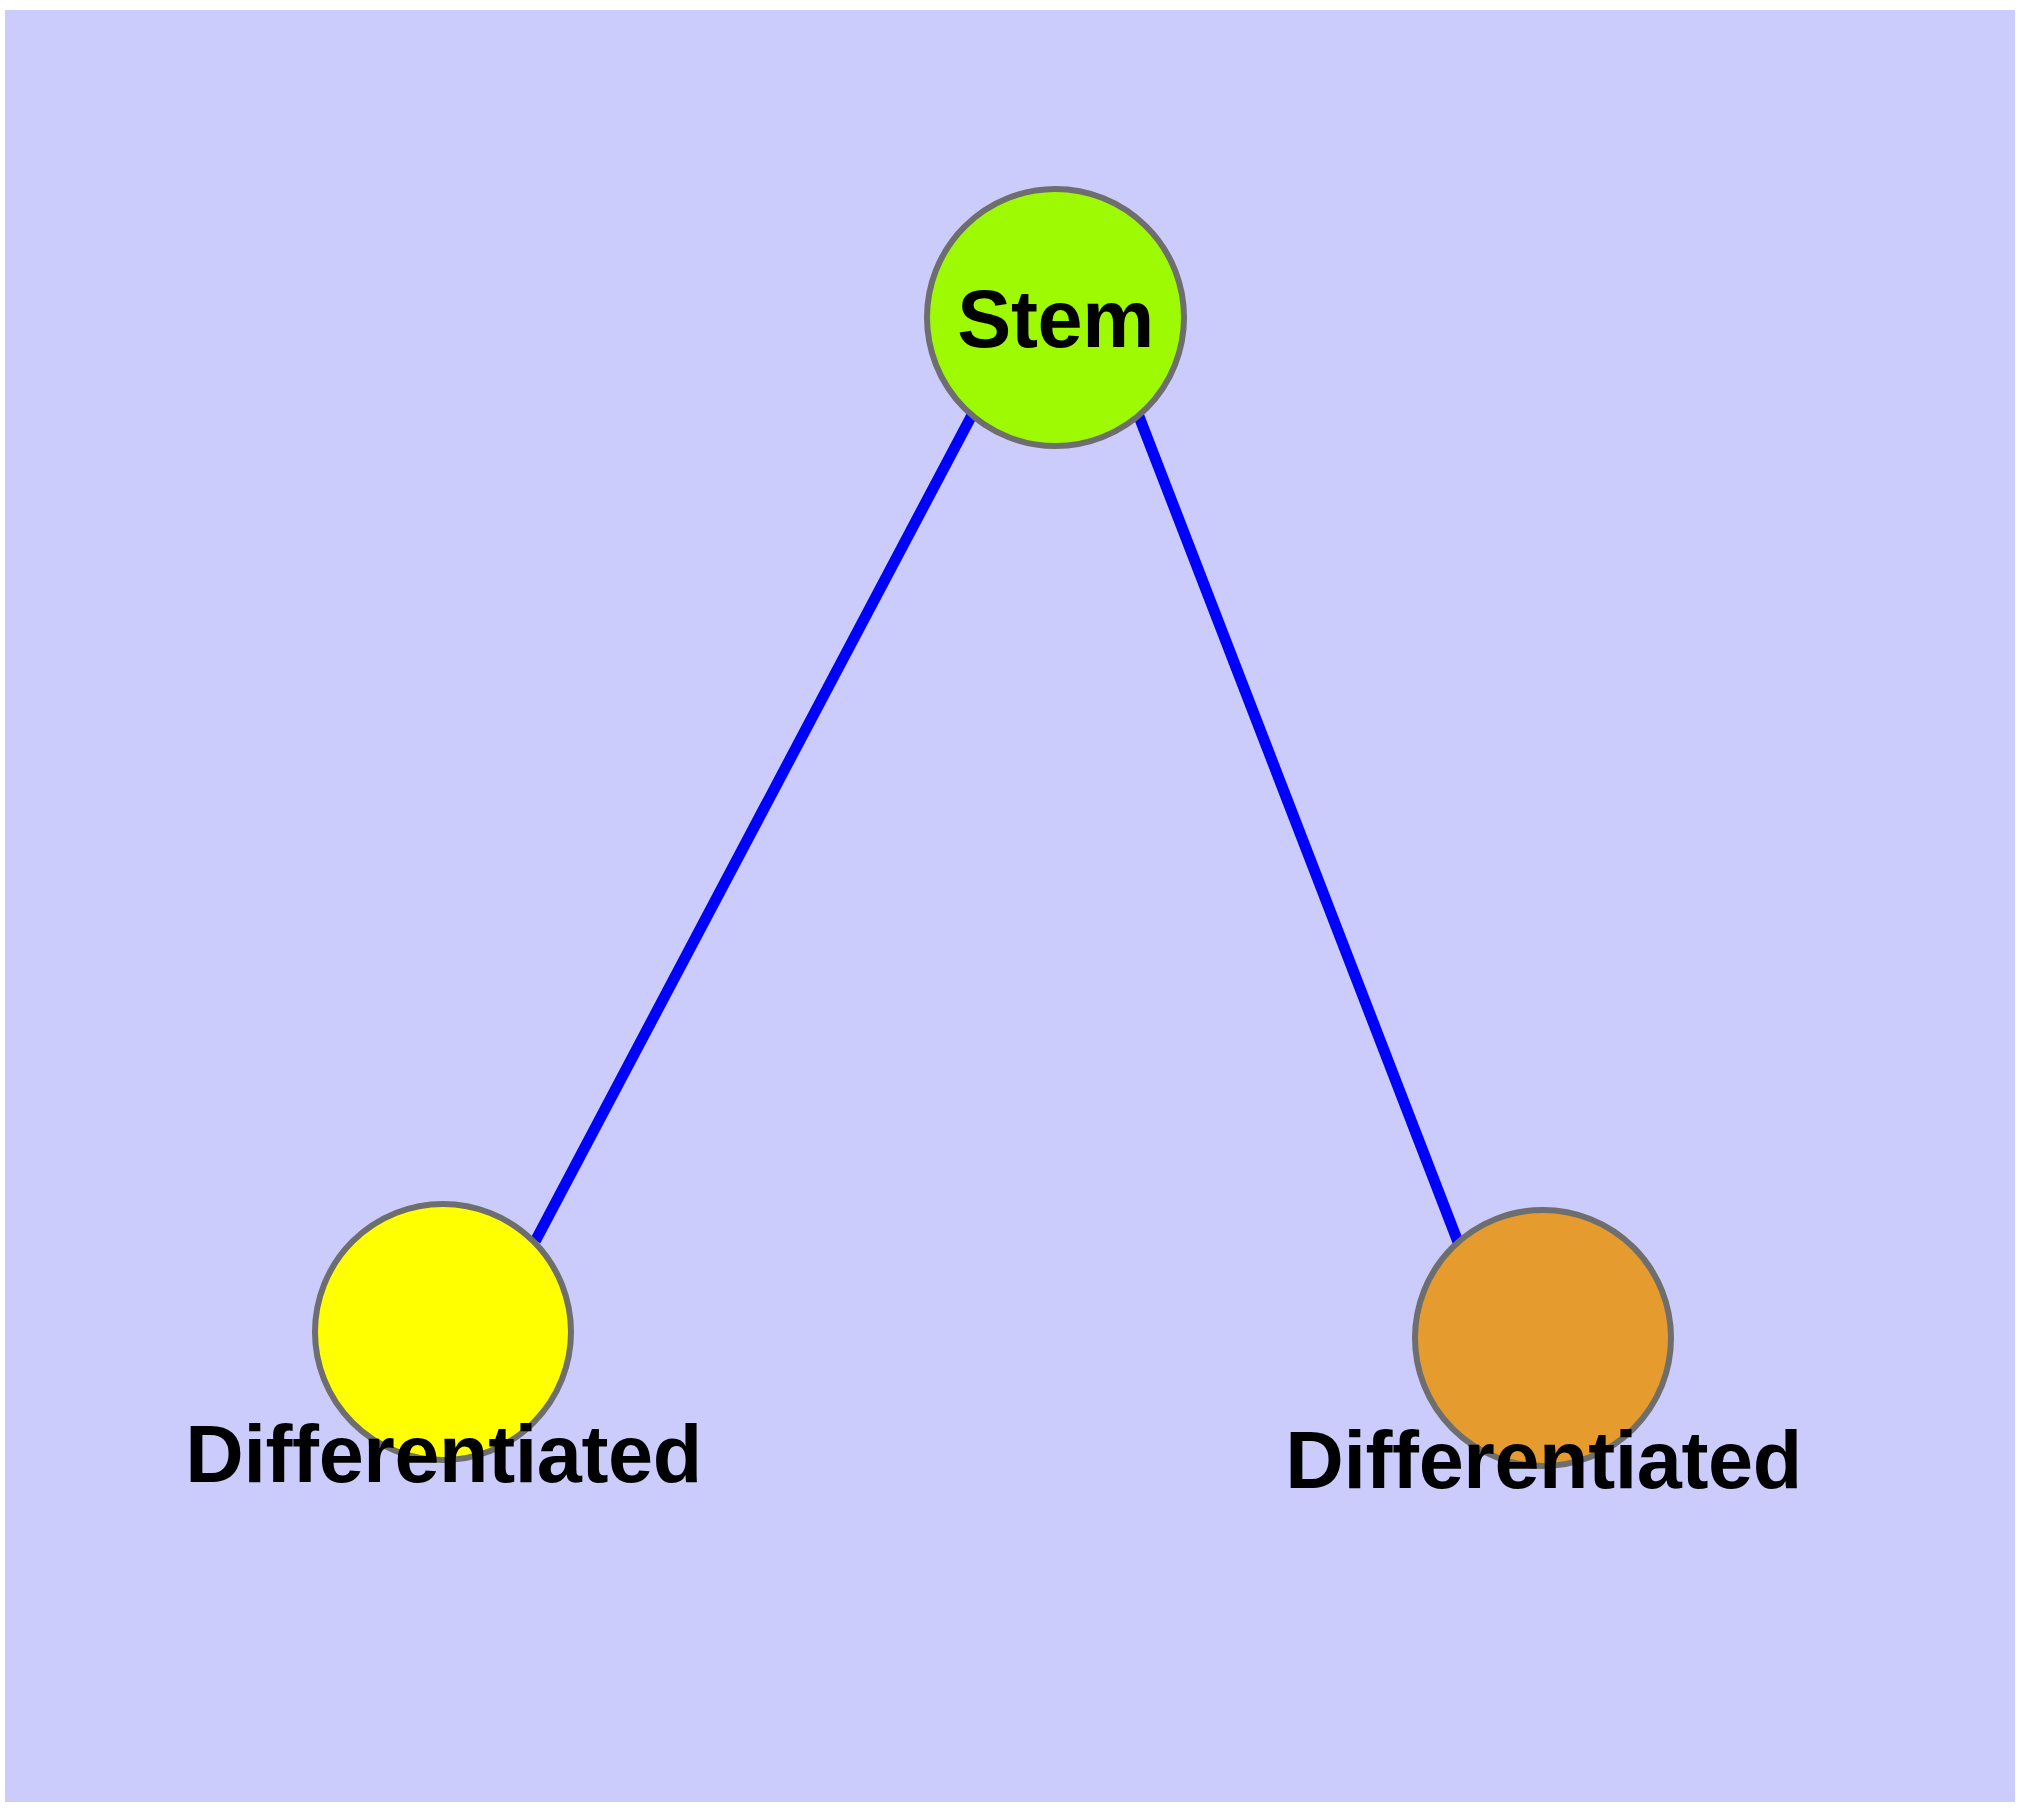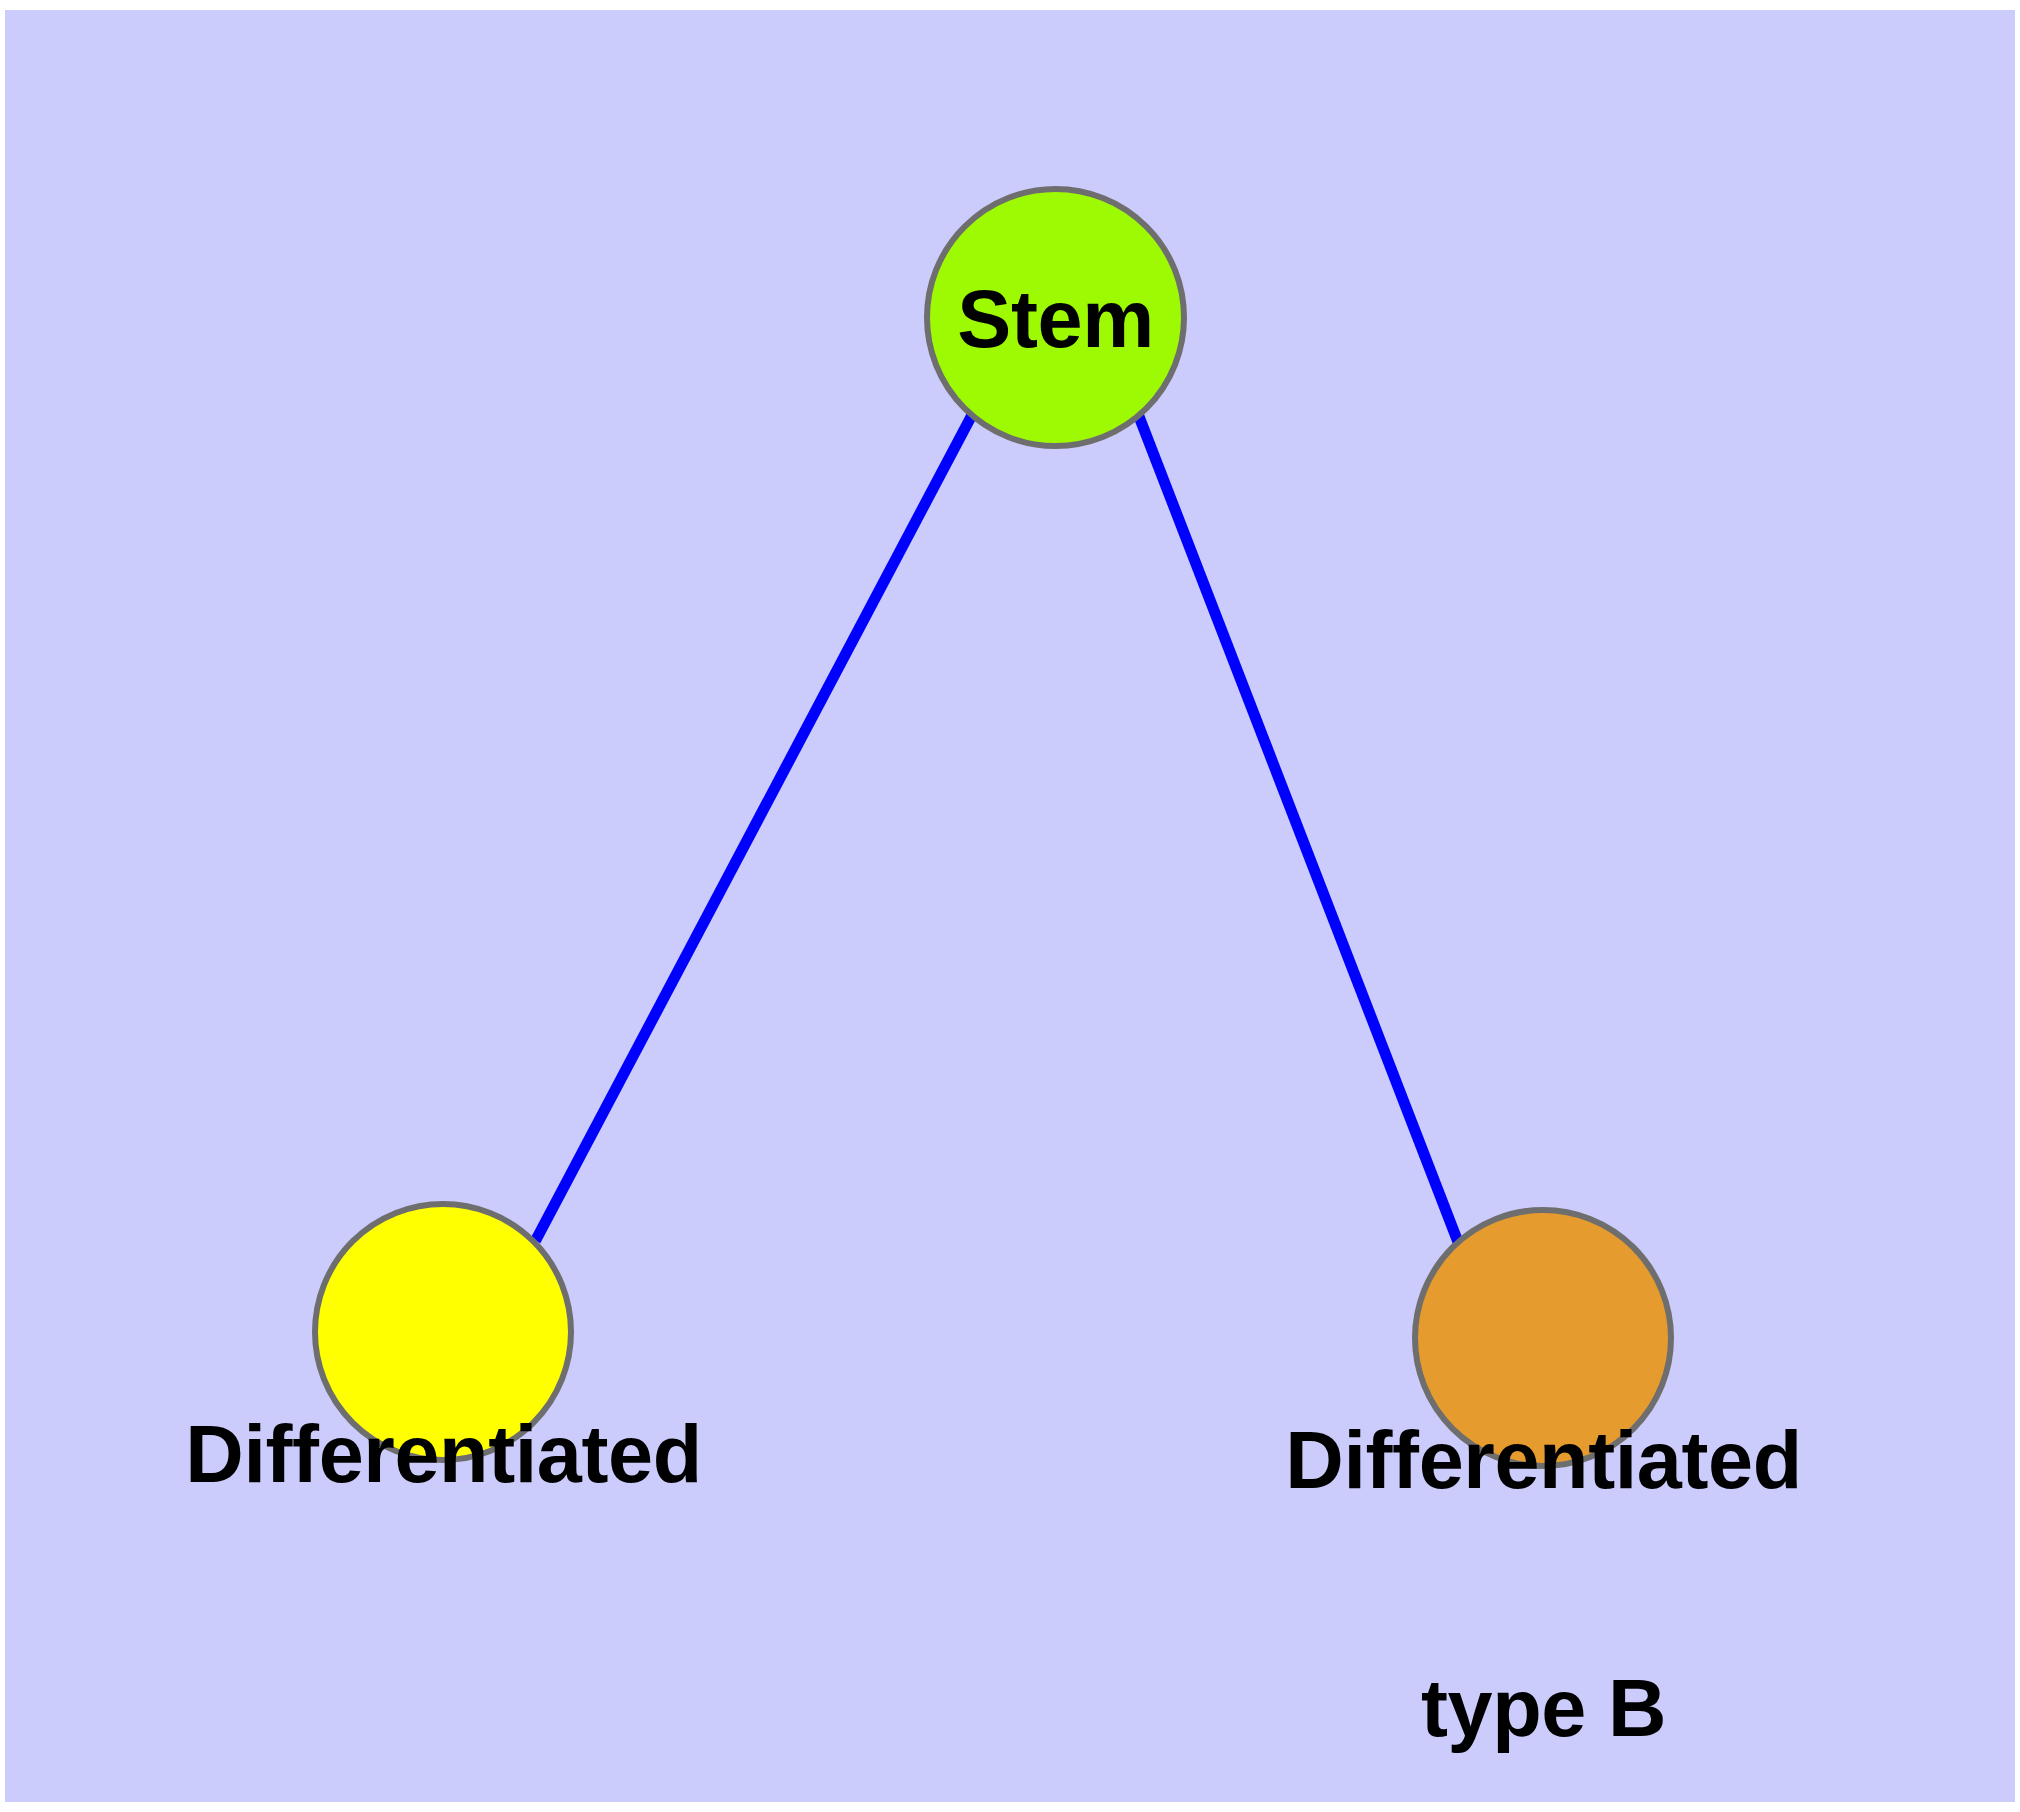--- a/index.html
+++ b/index.html
@@ -113,18 +113,17 @@
     <div class="node" id="node-type-b"></div>
 
     <div class="node-label" id="label-stem">Stem</div>
 
     <div class="node-label" id="label-type-a">
       <div>Differentiated</div>
     </div>
 
     <div class="node-label" id="label-type-b">
       <div>Differentiated</div>
-      <div>type B</div>
     </div>
 
   </div>
 </div>
 
 
 </body></html>

